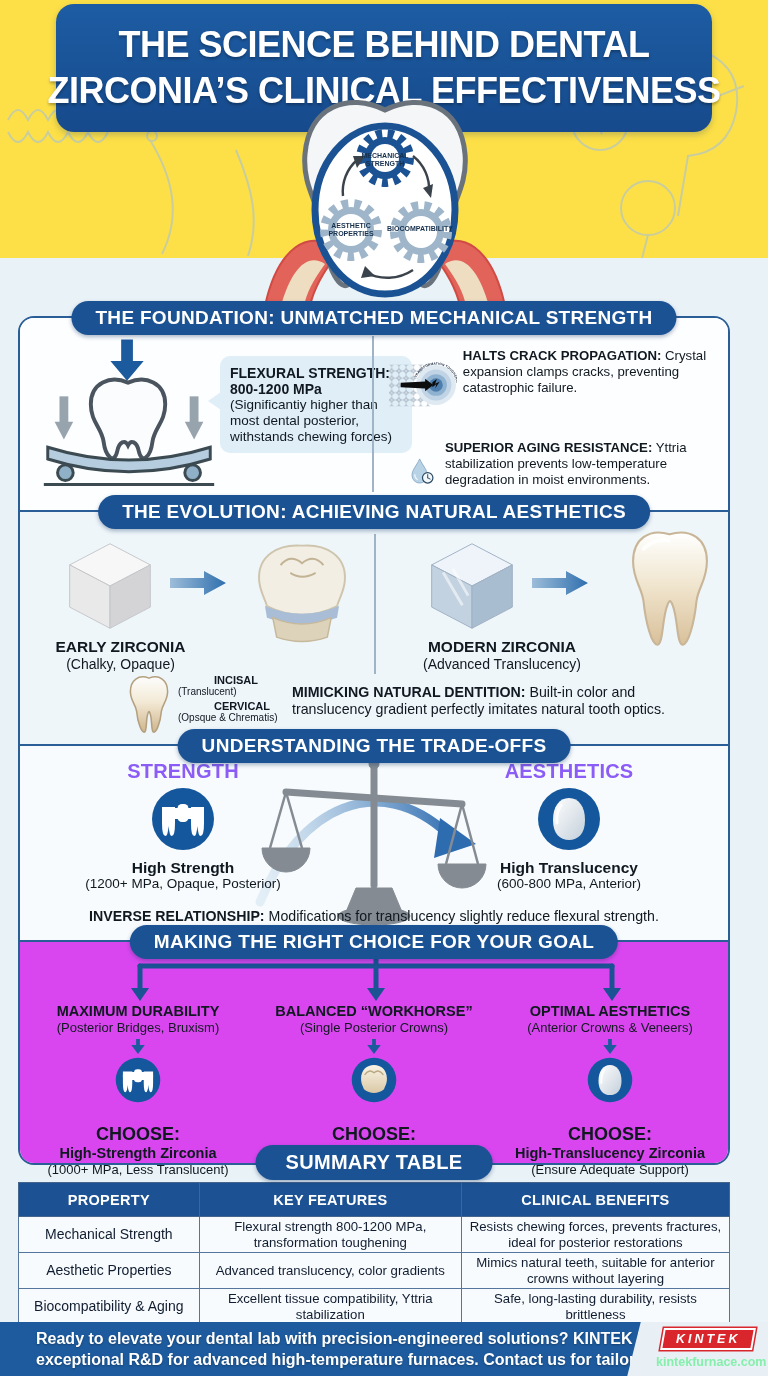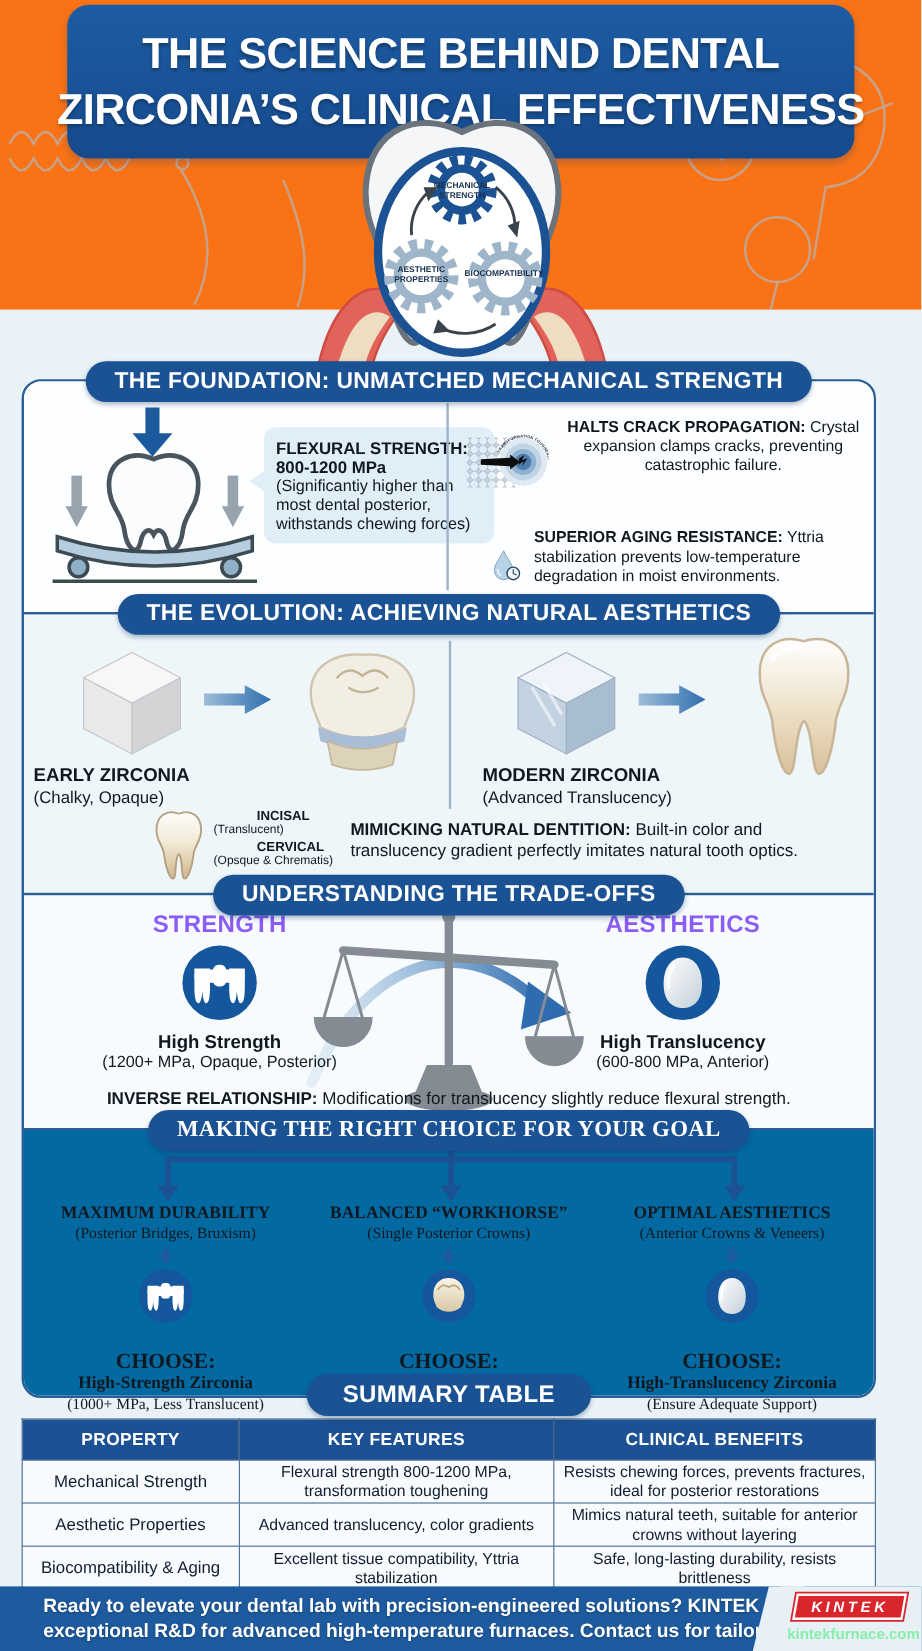--- a/index.html
+++ b/index.html
@@ -1,59 +1,59 @@
 <!DOCTYPE html>
 <html><head>
 <meta charset="utf-8">
 <style>
   html,body{margin:0;padding:0;background:#e7f0f6;}
   .page{position:relative;width:768px;height:1376px;overflow:hidden;
         font-family:"Liberation Sans",sans-serif;color:#101820;background:#e9f2f7;}
   .abs{position:absolute;}
-  .ctr{text-align:left;}
-
-  
-  .hero{position:absolute;left:0;top:0;width:768px;height:258px;background:#f97316;}
+  .ctr{text-align:center;}
+
+  
+  .hero{position:absolute;left:0;top:0;width:768px;height:258px;background:#fde047;}
   .doodles{position:absolute;left:0;top:0;}
   .title-banner{position:absolute;left:56px;top:4px;width:656px;height:128px;
     background:linear-gradient(180deg,#1d5ca3,#164a8c);border-radius:18px;
     display:flex;flex-direction:column;justify-content:center;align-items:center;gap:6px;
     box-shadow:0 3px 6px rgba(20,60,110,.25);}
   .title-line{color:#fff;font-weight:800;font-size:36px;letter-spacing:-.5px;line-height:1.1;
     text-shadow:0 2px 3px rgba(0,0,0,.3);white-space:nowrap;}
   .hero-tooth{position:absolute;left:247px;top:94px;z-index:1;}
   .gear-label{position:absolute;z-index:2;font-weight:700;text-align:center;line-height:1.12;color:#16304d;}
   .gl-top{left:343px;top:152px;width:84px;font-size:7px;}
   .gl-left{left:309px;top:222px;width:84px;font-size:7px;}
   .gl-right{left:377px;top:225px;width:86px;font-size:7px;}
 
   
   .container{position:absolute;left:18px;top:316px;width:712px;height:849px;z-index:3;
     border:2px solid #2a5e96;border-radius:16px;background:#fdfeff;box-sizing:border-box;}
   .sec{position:relative;width:100%;box-sizing:border-box;}
   .sec1{height:192px;background:#fdfeff;border-radius:14px 14px 0 0;}
   .sec2{height:234px;background:#eef6fa;border-top:2px solid #2a5e96;}
   .sec3{height:196px;background:#f7fbfd;border-top:2px solid #2a5e96;}
-  .sec4{height:223px;background:#0369a1;border-top:2px solid #2a5e96;border-radius:0 0 14px 14px;font-family:Liberation Serif, serif;}
+  .sec4{height:223px;background:#d946ef;border-top:2px solid #2a5e96;border-radius:0 0 14px 14px;}
   .pill{position:absolute;top:-17px;left:50%;transform:translateX(-50%);
     background:#1b5293;color:#fff;font-weight:700;font-size:19px;letter-spacing:.3px;
     padding:6px 24px;border-radius:30px;white-space:nowrap;z-index:5;
     box-shadow:0 2px 4px rgba(15,50,95,.35);}
   .summary-pill{top:auto;bottom:-17px;font-size:20px;padding:6px 30px;}
 
   
   .flex-ill{left:16px;top:16px;}
   .bubble{left:200px;top:38px;width:172px;background:#e0eef8;border-radius:10px;
     padding:9px 10px;font-size:13.5px;line-height:1.16;}
   .bubble:before{content:"";position:absolute;left:-12px;top:36px;border-style:solid;
     border-width:9px 13px 9px 0;border-color:transparent #e0eef8 transparent transparent;}
   .bubble .hd{font-weight:700;font-size:14px;}
   .vdiv1{left:352px;top:18px;height:156px;width:2px;background:#9fb4c6;}
   .crack-row{left:368px;top:12px;width:338px;display:flex;align-items:flex-start;gap:6px;}
-  .crack-text{font-size:13.2px;line-height:1.2;padding-top:18px;text-align:center;}
+  .crack-text{font-size:13.2px;line-height:1.2;padding-top:18px;}
   .aging-row{left:390px;top:122px;width:316px;display:flex;align-items:flex-start;gap:10px;}
   .aging-text{font-size:13.2px;line-height:1.2;}
   .lead{font-weight:700;}
 
   
   .lbl-name{font-weight:800;font-size:15.5px;line-height:1.15;}
   .lbl-sub{font-size:14px;line-height:1.15;}
   .evo-early-label{left:8px;top:126px;width:185px;}
   .evo-modern-label{left:382px;top:126px;width:200px;}
   .vdiv2{left:50%;top:22px;height:140px;width:2px;background:#9fb4c6;}

